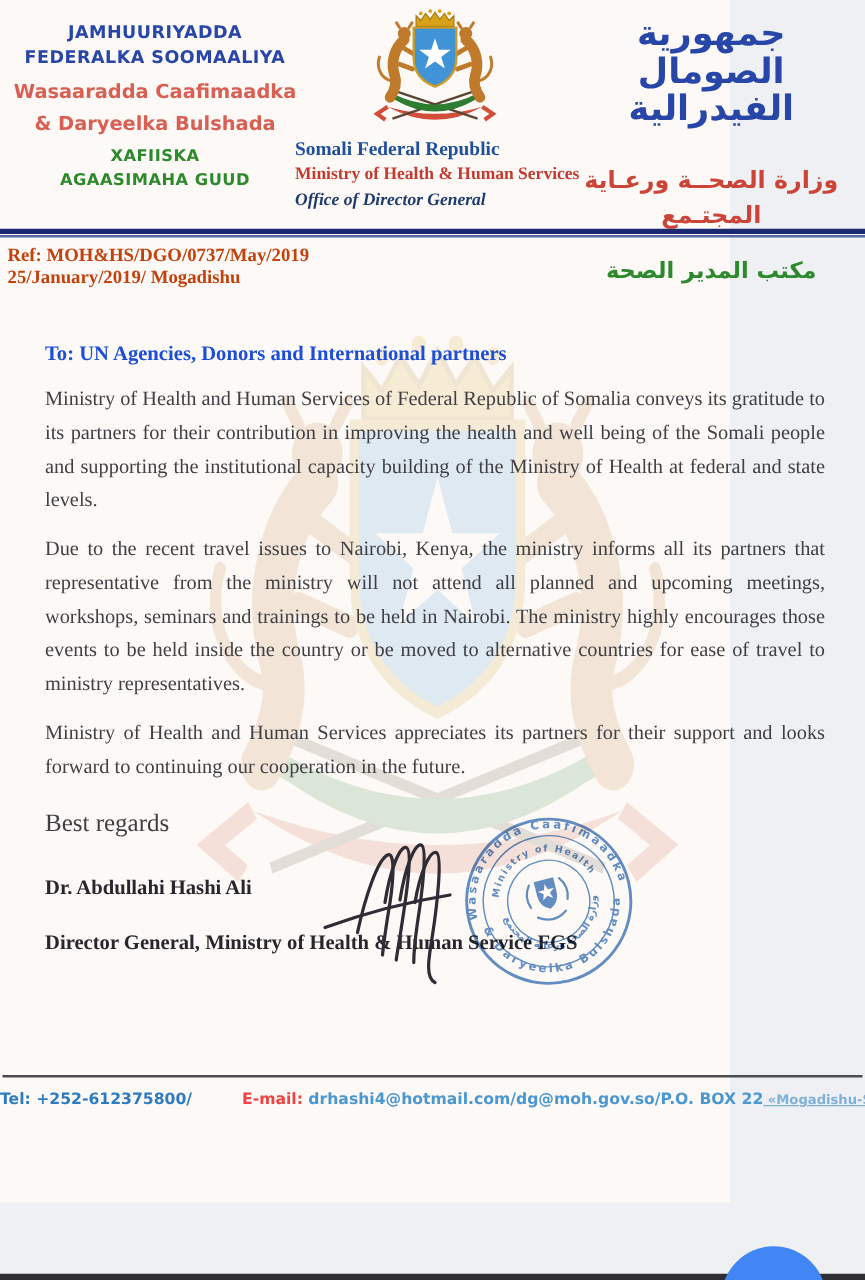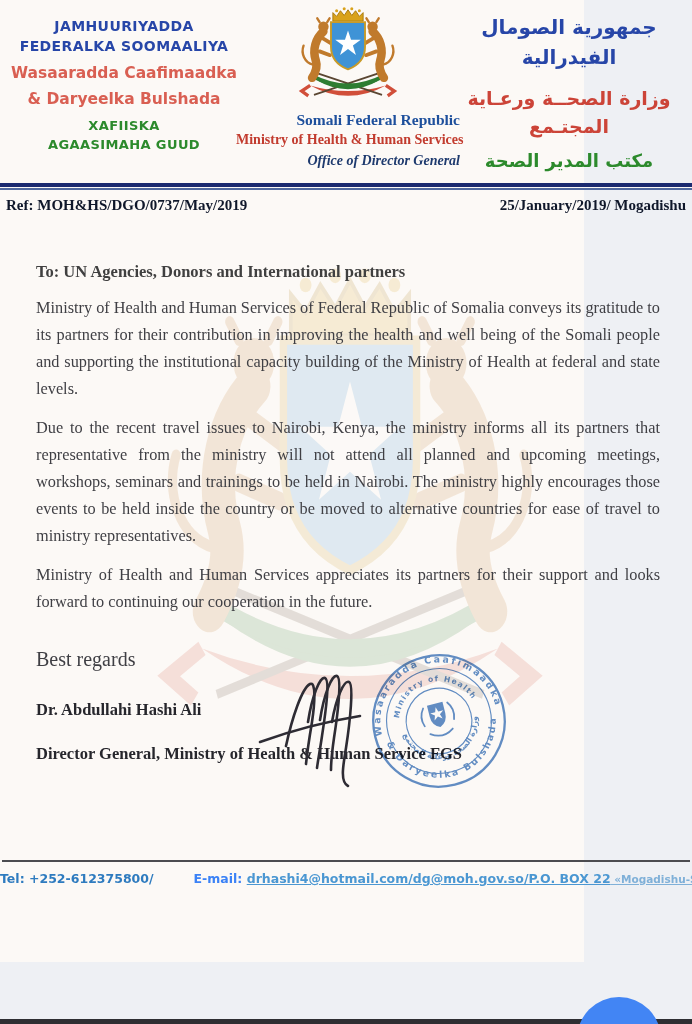--- a/index.html
+++ b/index.html
@@ -6,59 +6,59 @@
   body{width:692px;height:1024px;overflow:hidden;background:#eef0f4;font-family:"Liberation Serif",serif;position:relative;}
   .letter{position:absolute;top:0;left:0;width:584px;height:962px;background:#fcf9f6;}
 
   
   .lh-left{position:absolute;top:16px;left:8px;width:232px;text-align:center;font-family:"DejaVu Sans",sans-serif;font-weight:bold;}
   .lh-left .l-blue{font-size:14px;color:#2746a8;letter-spacing:.4px;line-height:20px;}
   .lh-left .l-red{font-size:15.5px;color:#d95f52;line-height:26px;}
   .lh-left .l-green{font-size:13px;color:#2c8a2c;line-height:19px;letter-spacing:.4px;}
   .lh-left .sp{margin-top:4px;}
 
-  .lh-center{position:absolute;top:4px;left:236px;width:224px;text-align:right;}
+  .lh-center{position:absolute;top:4px;left:236px;width:224px;text-align:left;}
   .emblem-svg{width:120px;height:104px;display:block;margin:2px auto 0;}
   .c1{font-size:15.5px;font-weight:bold;color:#1d4f9c;white-space:nowrap;line-height:20px;}
   .c2{font-size:14px;font-weight:bold;color:#c23b2e;white-space:nowrap;line-height:20px;}
   .c3{font-size:14px;font-weight:bold;font-style:italic;color:#1e3a6e;white-space:nowrap;line-height:22px;}
 
   .lh-right{position:absolute;top:12px;left:452px;width:234px;text-align:center;direction:rtl;font-family:"DejaVu Sans",sans-serif;font-weight:bold;}
-  .a1{font-size:20px;color:#2746a8;line-height:30px;margin-bottom:12px;}
-  .a2{font-size:19px;color:#cc4438;line-height:28px;margin-bottom:8px;}
+  .a1{font-size:28px;color:#2746a8;line-height:30px;margin-bottom:28px;}
+  .a2{font-size:19px;color:#cc4438;line-height:28px;margin-bottom:18px;}
   .a3{font-size:18px;color:#2c8a2c;line-height:26px;}
 
   .divider{position:absolute;top:183px;left:0;width:692px;height:7px;
     background:linear-gradient(#1b2a70 0 4px,#fcf9f6 4px 5px,#51699f 5px 7px);}
 
   .ref-row{position:absolute;top:197px;left:6px;width:680px;display:flex;justify-content:space-between;
-    font-weight:bold;font-size:15px;color:#0f172a;font-family:"Liberation Serif",serif;}
+    font-weight:bold;font-size:15px;color:#c2410c;font-family:"Liberation Serif",serif;flex-direction:column;}
 
   
   .watermark{position:absolute;top:262px;left:128px;width:444px;height:506px;opacity:.15;pointer-events:none;}
 
   
   .body-copy{position:absolute;top:262px;left:36px;width:624px;}
-  .to-line{font-weight:bold;font-size:16.5px;color:#404040;margin:0 0 8px;}
+  .to-line{font-weight:bold;font-size:16.5px;color:#1d4ed8;margin:11px 0 8px;}
   .para{font-size:16.3px;line-height:27px;color:#3f3f44;text-align:justify;margin:12px 0 12px;}
 
   .closing{position:absolute;top:648px;left:36px;font-size:20px;color:#3f3f44;}
   .signer-name{position:absolute;top:700px;left:36px;font-weight:bold;font-size:16.5px;color:#26262c;text-align:right;}
   .signer-title{position:absolute;top:744px;left:36px;font-weight:bold;font-size:16.5px;color:#26262c;z-index:2;}
 
   .signature-svg{position:absolute;left:258px;top:662px;width:140px;height:128px;z-index:3;}
   .stamp-svg{position:absolute;left:368px;top:650px;width:142px;height:142px;z-index:4;opacity:.88;mix-blend-mode:multiply;}
 
   
   .footer-line{position:absolute;top:860px;left:2px;width:688px;height:2px;background:#4c4c50;}
   .footer-text{position:absolute;top:871px;left:0;width:692px;text-align:center;
     font-family:"DejaVu Sans",sans-serif;font-size:12.5px;font-weight:bold;white-space:nowrap;}
   .f-tel{color:#2e7bbf;}
-  .f-email-label{color:#3b82f6;padding-left:40px;}
-  .f-link{color:#4b97d2;text-decoration:underline;cursor:pointer;}
+  .f-email-label{color:#ef4444;padding-left:40px;}
+  .f-link{color:#4b97d2;cursor:pointer;}
   .f-loc{color:#7fb0d8;font-size:10.5px;text-decoration:underline;}
 
   .bottom-bar{position:absolute;top:1019px;left:0;width:692px;height:5px;background:#2e2e32;}
   .fab{position:absolute;left:577px;top:997px;width:84px;height:84px;border-radius:50%;background:#4285f4;z-index:9;cursor:pointer;}
 
   .stamp-outer-text{font-family:"DejaVu Sans",sans-serif;font-size:10.5px;font-weight:bold;letter-spacing:2.5px;fill:#4d80c2;}
   .stamp-inner-text{font-family:"DejaVu Sans",sans-serif;font-size:8.5px;font-weight:bold;letter-spacing:1.5px;fill:#4d80c2;}
   .stamp-arabic{font-family:"DejaVu Sans",sans-serif;font-size:9px;font-weight:bold;fill:#4d80c2;}
 </style>
 </head>

